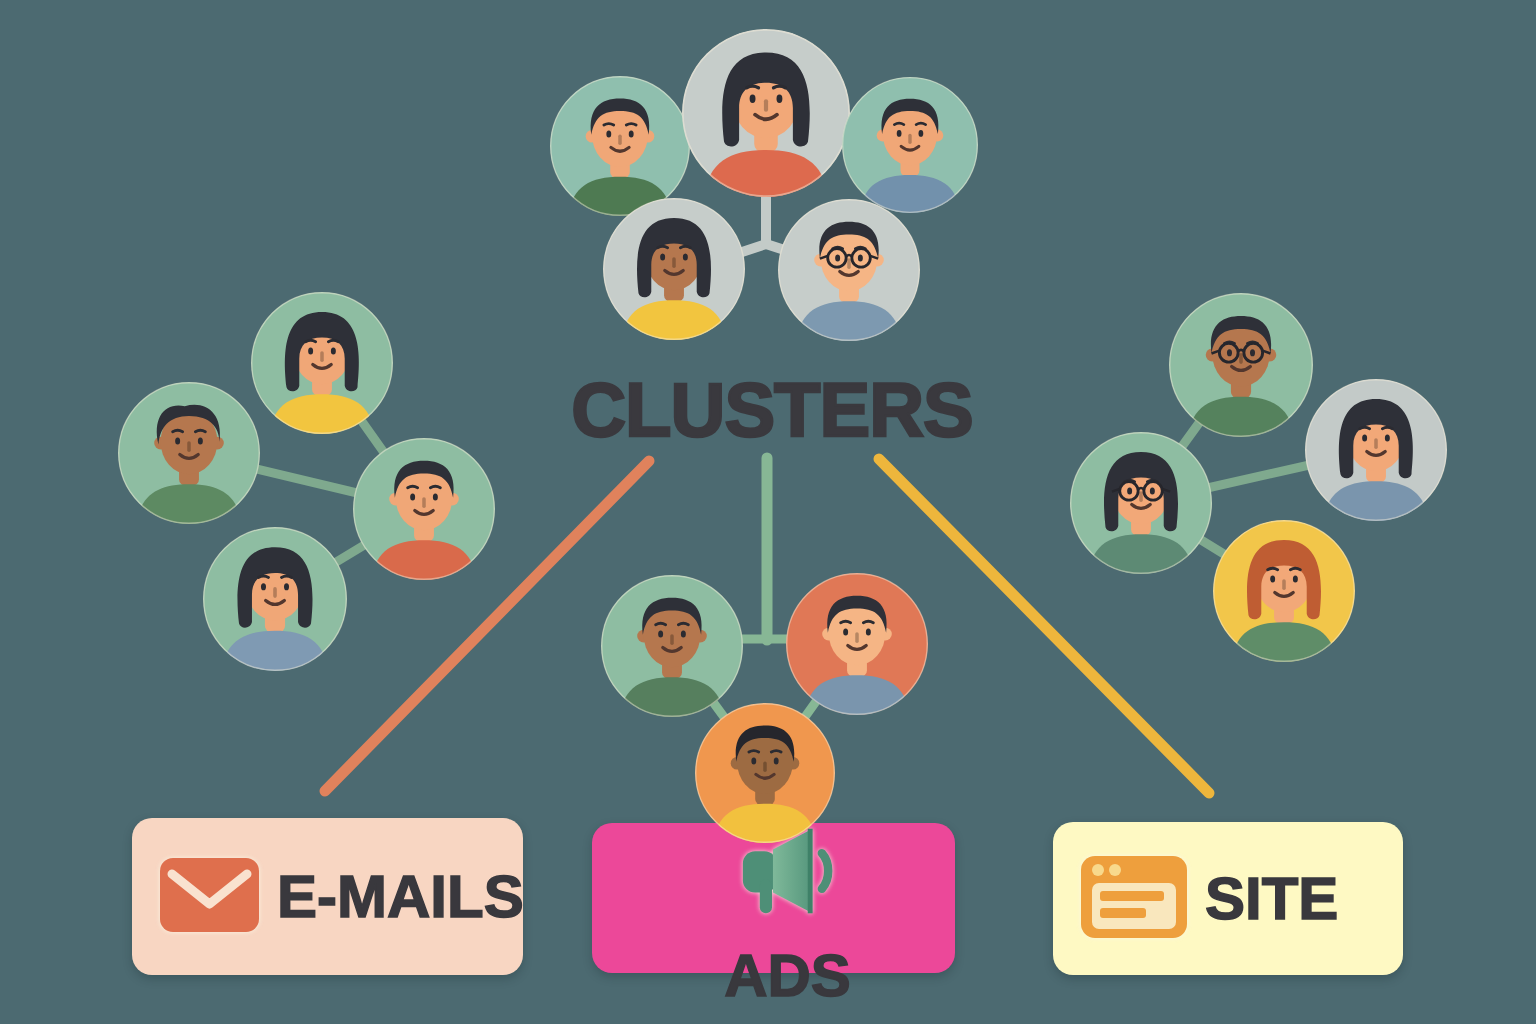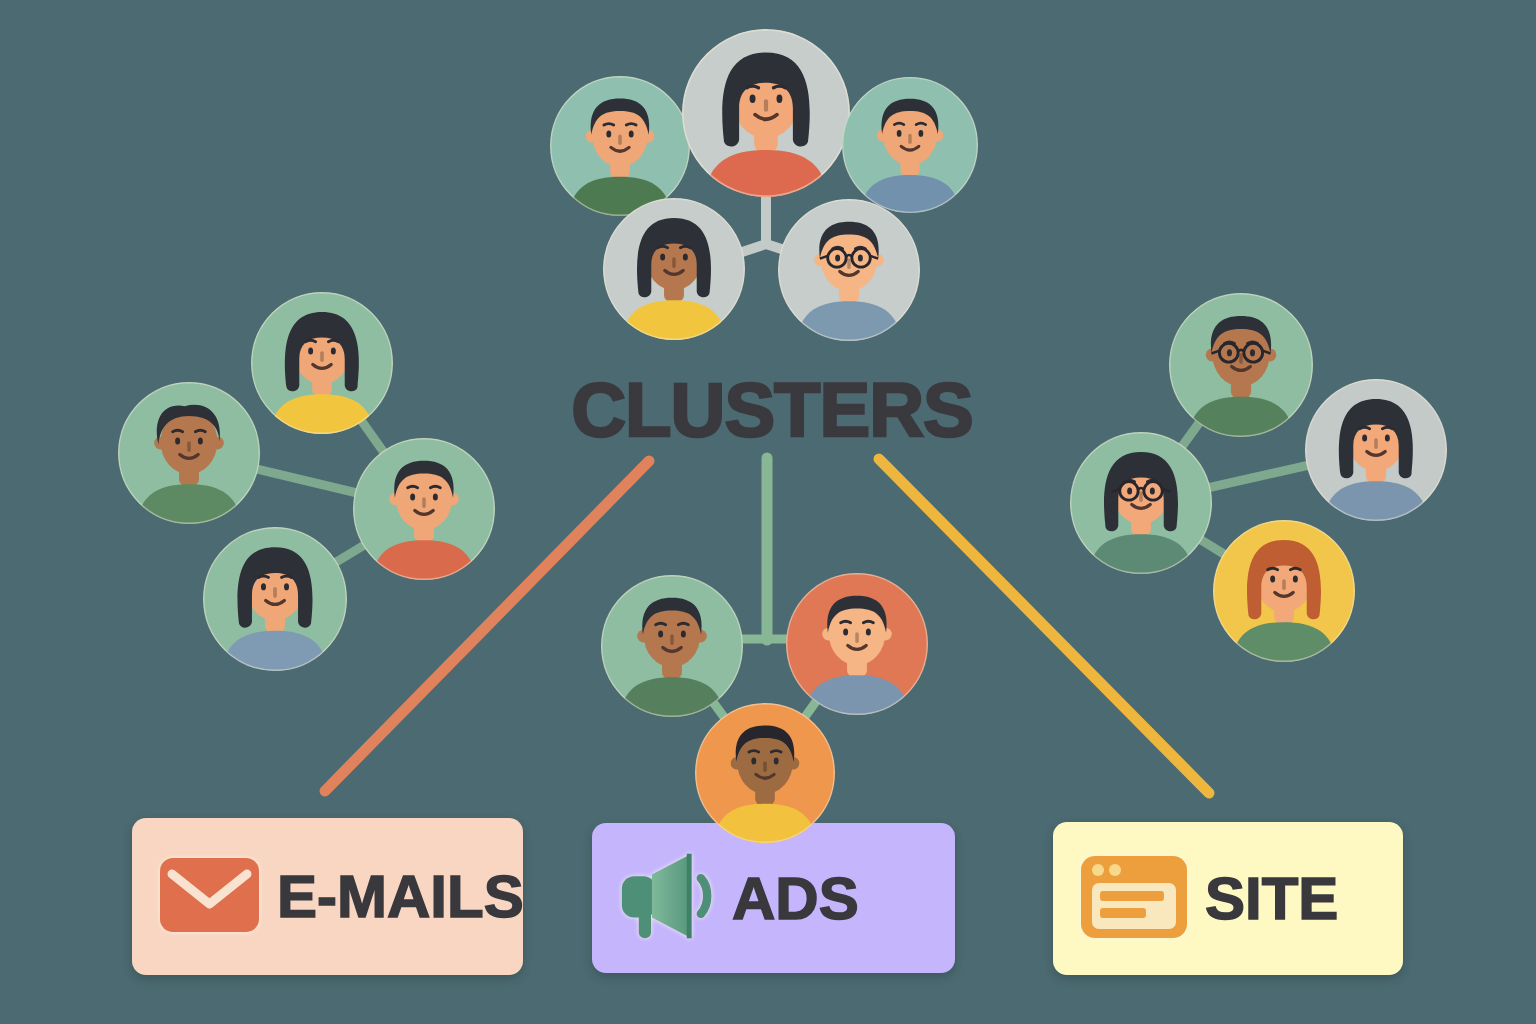--- a/index.html
+++ b/index.html
@@ -9,21 +9,21 @@
   
   #title{
     position:absolute;left:0;top:372px;width:100%;
     text-align:center;font-size:76px;line-height:76px;font-weight:bold;
     letter-spacing:-1px;-webkit-text-stroke:2.5px;
   }
 
   
   .channel{
     position:absolute;display:flex;align-items:center;
-    border-radius:14px;box-shadow:0 4px 10px rgba(20,35,38,.25);
+    border-radius:20px;box-shadow:0 4px 10px rgba(20,35,38,.25);
     padding-left:28px;gap:18px;z-index:2;
   }
   #channel-emails{left:132px;top:818px;width:363px;height:157px;}
   #channel-ads{left:592px;top:823px;width:335px;height:150px;}
   #channel-site{left:1053px;top:822px;width:322px;height:153px;}
   .channel-label{
     font-size:60px;font-weight:bold;letter-spacing:0px;
     -webkit-text-stroke:1.5px;color:#39383d;white-space:nowrap;
   }
   .channel-icon{flex:0 0 auto;filter:drop-shadow(0 0 2.5px rgba(250,247,230,.9));}
@@ -41,21 +41,21 @@
   <div class="channel" id="channel-emails" style="background: rgb(248, 214, 194);">
     <span class="channel-icon">
       <svg width="99" height="74" viewBox="0 0 99 74">
         <rect x="0" y="0" width="99" height="74" rx="13" fill="#df6f4d"></rect>
         <path d="M12,16 L49.5,46 L87,16" fill="none" stroke="#f9e2cf" stroke-width="9" stroke-linecap="round" stroke-linejoin="round"></path>
       </svg>
     </span>
     <span class="channel-label">E-MAILS</span>
   </div>
 
-  <div class="channel" id="channel-ads" style="background: #c4b5fd;">
+  <div class="channel" id="channel-ads" style="background: #ec4899; flex-direction: column;">
     <span class="channel-icon">
       <svg width="94" height="96" viewBox="0 0 100 102">
         <defs>
           <linearGradient id="hornGrad" x1="0" y1="0" x2="1" y2="0">
             <stop offset="0" stop-color="#7fb99a"></stop>
               <stop offset="1" stop-color="#55967c"></stop>
           </linearGradient>
         </defs>
         <rect x="2" y="30" width="36" height="44" rx="13" fill="#4e8f77"></rect>
         <rect x="20" y="60" width="13" height="36" rx="6.5" fill="#4e8f77"></rect>

